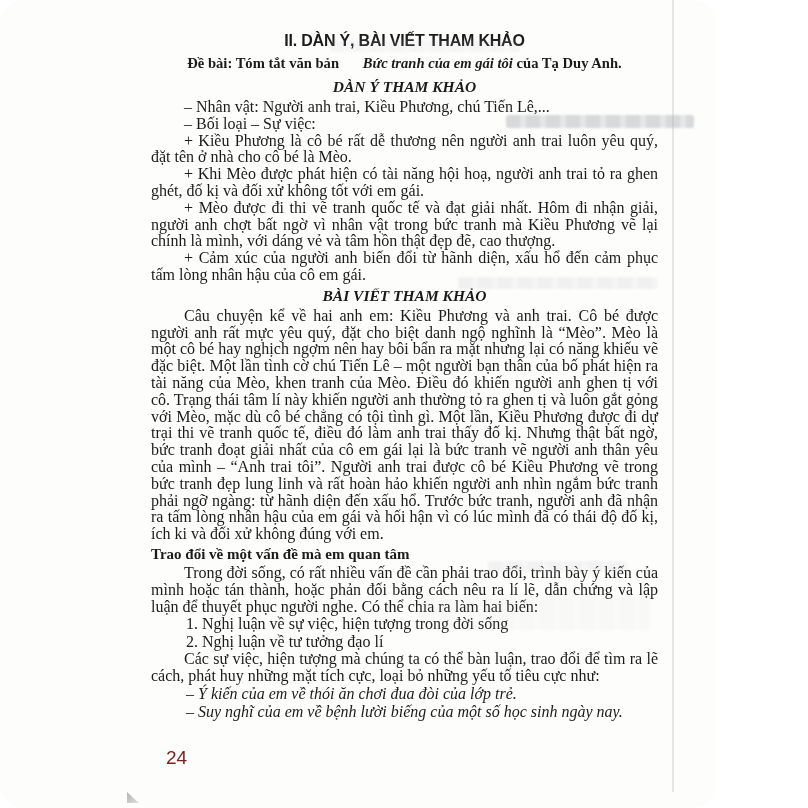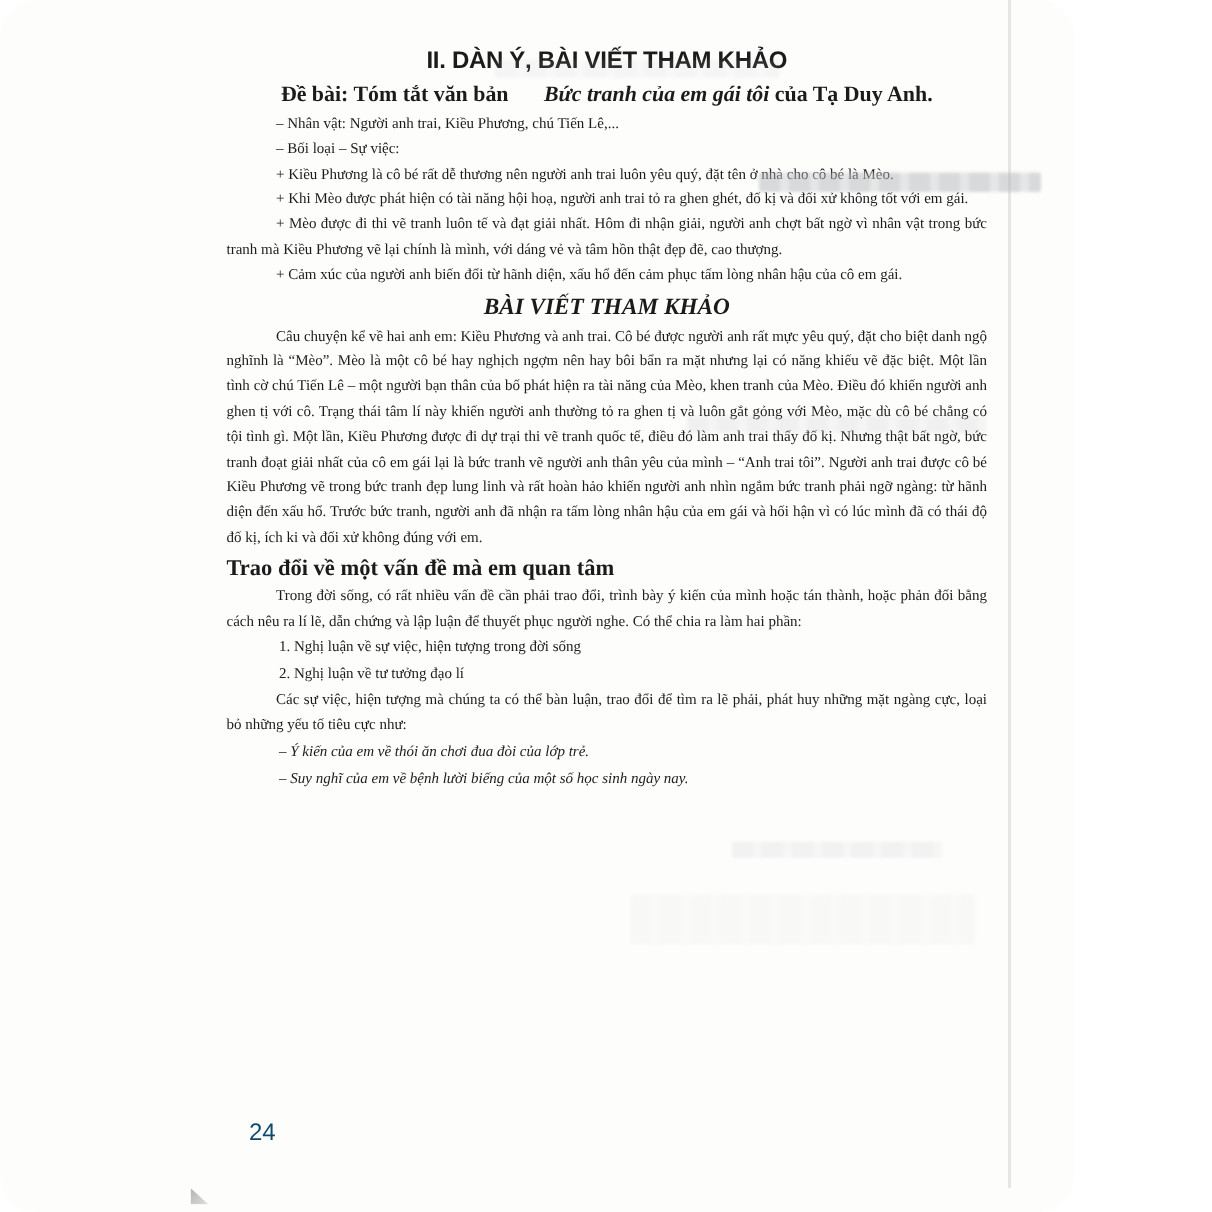--- a/index.html
+++ b/index.html
@@ -44,38 +44,38 @@
     font-size: 15.5px;
     line-height: 24px;
   }
   .sub-h {
     text-align: left;
     font-weight: bold;
     font-size: 15px;
     line-height: 22px;
   }
   .body {
-    font-size: 10px;
+    font-size: 16px;
     line-height: 16.8px;
   }
   .hang   { text-indent: 33px; text-align: justify; }
   .para   { text-indent: 33px; text-align: justify; }
   .plain  { text-indent: 35px; line-height: 18px; }
   .example{ text-indent: 35px; font-style: italic; line-height: 18px; }
 
   .mt-essay { margin-top: 5px; }
   .mt-sec3  { margin-top: 9px; }
 
   .page-number {
     position: absolute;
     left: 166px;
     top: 747px;
     font-family: "Liberation Sans", sans-serif;
-    font-size: 16px;
-    color: #0c4a6e;
+    font-size: 19px;
+    color: #7f1d1d;
   }
 
   
   .edge-line {
     position: absolute;
     left: 672px; top: 0;
     width: 2px; height: 792px;
     background: #e6e6e4;
   }
   .ghost {
@@ -102,45 +102,46 @@
 <body>
 
 <div class="page">
 
   <div class="content">
 
     <h1 class="h-sans">II. DÀN Ý, BÀI VIẾT THAM KHẢO</h1>
 
     <p class="topic"><span>Đề bài: Tóm tắt văn bản </span><span class="it">Bức tranh của em gái tôi</span><span> của Tạ Duy Anh.</span></p>
 
+    <h2 class="h-italic">DÀN Ý THAM KHẢO</h2>
 
     <div>
       <p class="body hang">– Nhân vật: Người anh trai, Kiều Phương, chú Tiến Lê,...</p>
       <p class="body hang">– Bối loại – Sự việc:</p>
       <p class="body hang">+ Kiều Phương là cô bé rất dễ thương nên người anh trai luôn yêu quý, đặt tên ở nhà cho cô bé là Mèo.</p>
       <p class="body hang">+ Khi Mèo được phát hiện có tài năng hội hoạ, người anh trai tỏ ra ghen ghét, đố kị và đối xử không tốt với em gái.</p>
-      <p class="body hang">+ Mèo được đi thi vẽ tranh luôn tế và đạt giải nhất. Hôm đi nhận giải, người anh chợt bất ngờ vì nhân vật trong bức tranh mà Kiều Phương vẽ lại chính là mình, với dáng vẻ và tâm hồn thật đẹp đẽ, cao thượng.</p>
+      <p class="body hang">+ Mèo được đi thi vẽ tranh quốc tế và đạt giải nhất. Hôm đi nhận giải, người anh chợt bất ngờ vì nhân vật trong bức tranh mà Kiều Phương vẽ lại chính là mình, với dáng vẻ và tâm hồn thật đẹp đẽ, cao thượng.</p>
       <p class="body hang">+ Cảm xúc của người anh biến đổi từ hãnh diện, xấu hổ đến cảm phục tấm lòng nhân hậu của cô em gái.</p>
     </div>
 
     <h2 class="h-italic mt-essay">BÀI VIẾT THAM KHẢO</h2>
 
     <p class="body para">Câu chuyện kể về hai anh em: Kiều Phương và anh trai. Cô bé được người anh rất mực yêu quý, đặt cho biệt danh ngộ nghĩnh là “Mèo”. Mèo là một cô bé hay nghịch ngợm nên hay bôi bẩn ra mặt nhưng lại có năng khiếu vẽ đặc biệt. Một lần tình cờ chú Tiến Lê – một người bạn thân của bố phát hiện ra tài năng của Mèo, khen tranh của Mèo. Điều đó khiến người anh ghen tị với cô. Trạng thái tâm lí này khiến người anh thường tỏ ra ghen tị và luôn gắt gỏng với Mèo, mặc dù cô bé chẳng có tội tình gì. Một lần, Kiều Phương được đi dự trại thi vẽ tranh quốc tế, điều đó làm anh trai thấy đố kị. Nhưng thật bất ngờ, bức tranh đoạt giải nhất của cô em gái lại là bức tranh vẽ người anh thân yêu của mình – “Anh trai tôi”. Người anh trai được cô bé Kiều Phương vẽ trong bức tranh đẹp lung linh và rất hoàn hảo khiến người anh nhìn ngắm bức tranh phải ngỡ ngàng: từ hãnh diện đến xấu hổ. Trước bức tranh, người anh đã nhận ra tấm lòng nhân hậu của em gái và hối hận vì có lúc mình đã có thái độ đố kị, ích ki và đối xử không đúng với em.</p>
 
 
     <h3 class="sub-h">Trao đổi về một vấn đề mà em quan tâm</h3>
 
-    <p class="body para">Trong đời sống, có rất nhiều vấn đề cần phải trao đổi, trình bày ý kiến của mình hoặc tán thành, hoặc phản đối bằng cách nêu ra lí lẽ, dẫn chứng và lập luận để thuyết phục người nghe. Có thể chia ra làm hai phần:</p>
+    <p class="body para">Trong đời sống, có rất nhiều vấn đề cần phải trao đổi, trình bày ý kiến của mình hoặc tán thành, hoặc phản đối bằng cách nêu ra lí lẽ, dẫn chứng và lập luận để thuyết phục người nghe. Có thể chia ra làm hai biến:</p>
 
     <div>
       <p class="body plain">1. Nghị luận về sự việc, hiện tượng trong đời sống</p>
       <p class="body plain">2. Nghị luận về tư tưởng đạo lí</p>
     </div>
 
-    <p class="body para">Các sự việc, hiện tượng mà chúng ta có thể bàn luận, trao đổi để tìm ra lẽ phải, phát huy những mặt ngàng cực, loại bỏ những yếu tố tiêu cực như:</p>
+    <p class="body para">Các sự việc, hiện tượng mà chúng ta có thể bàn luận, trao đổi để tìm ra lẽ cách, phát huy những mặt tích cực, loại bỏ những yếu tố tiêu cực như:</p>
 
     <div>
       <p class="body example">– Ý kiến của em về thói ăn chơi đua đòi của lớp trẻ.</p>
       <p class="body example">– Suy nghĩ của em về bệnh lười biếng của một số học sinh ngày nay.</p>
     </div>
 
   </div>
 
   <div class="page-number">24</div>
 

